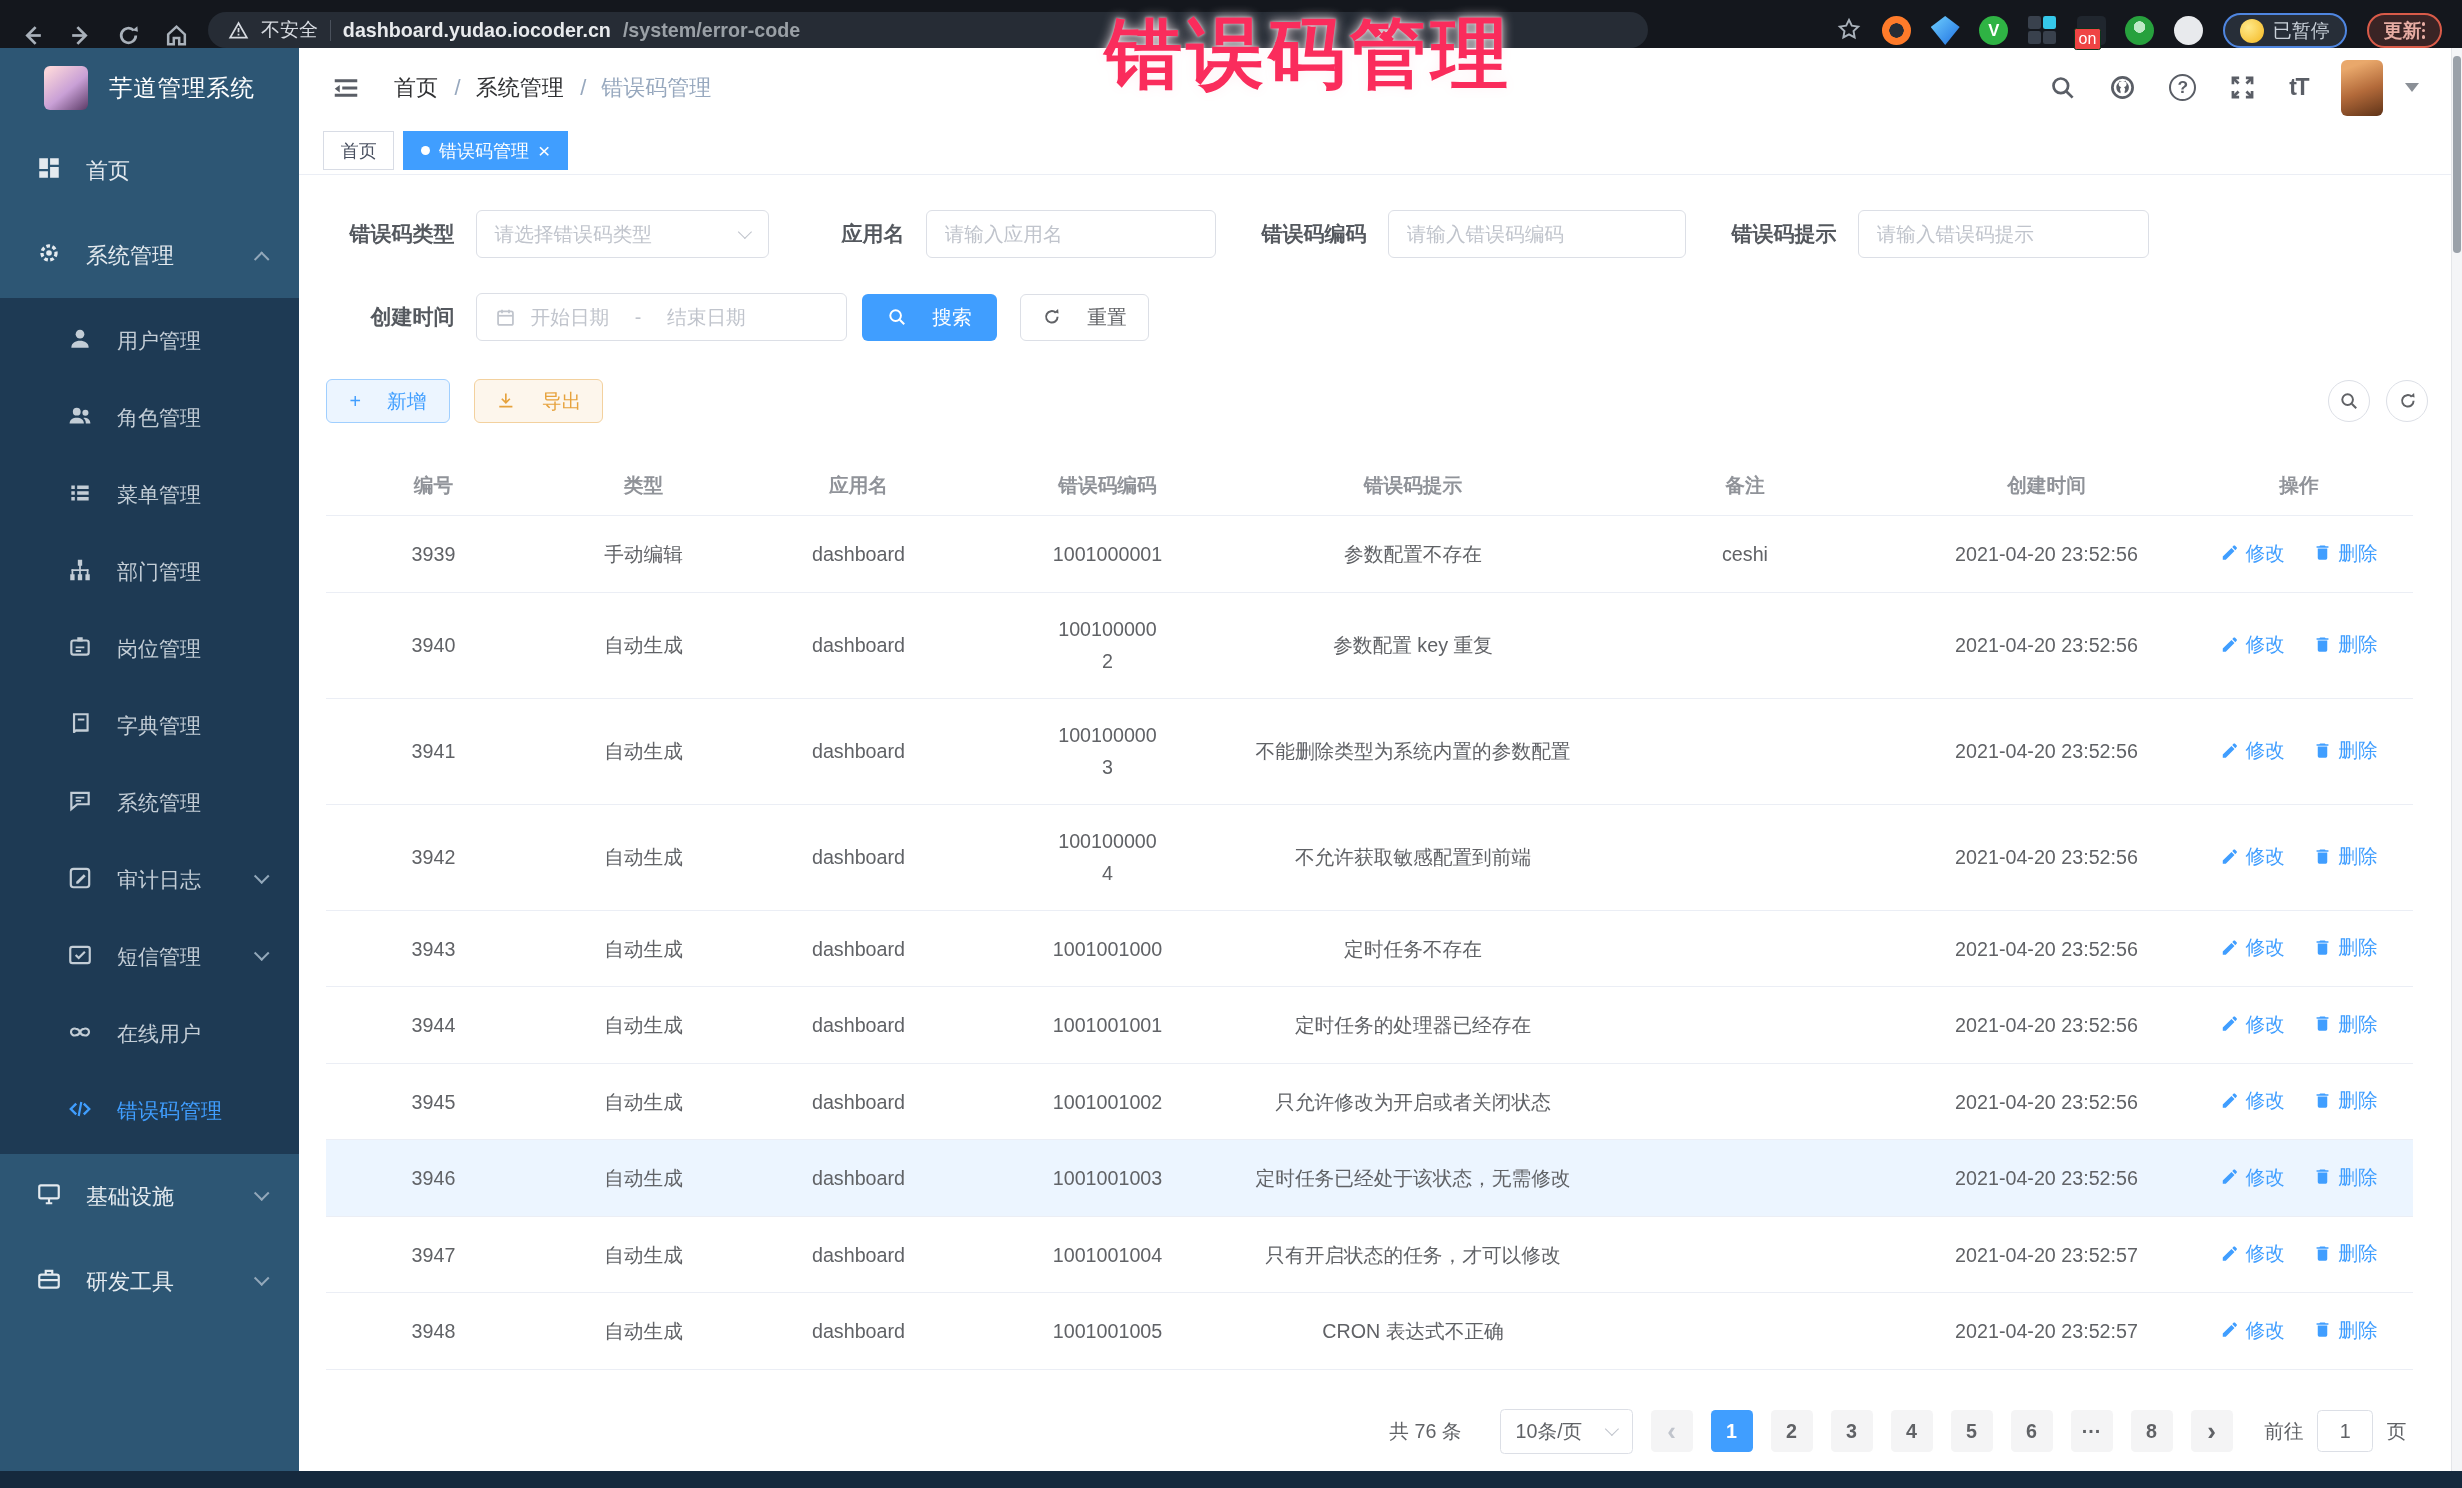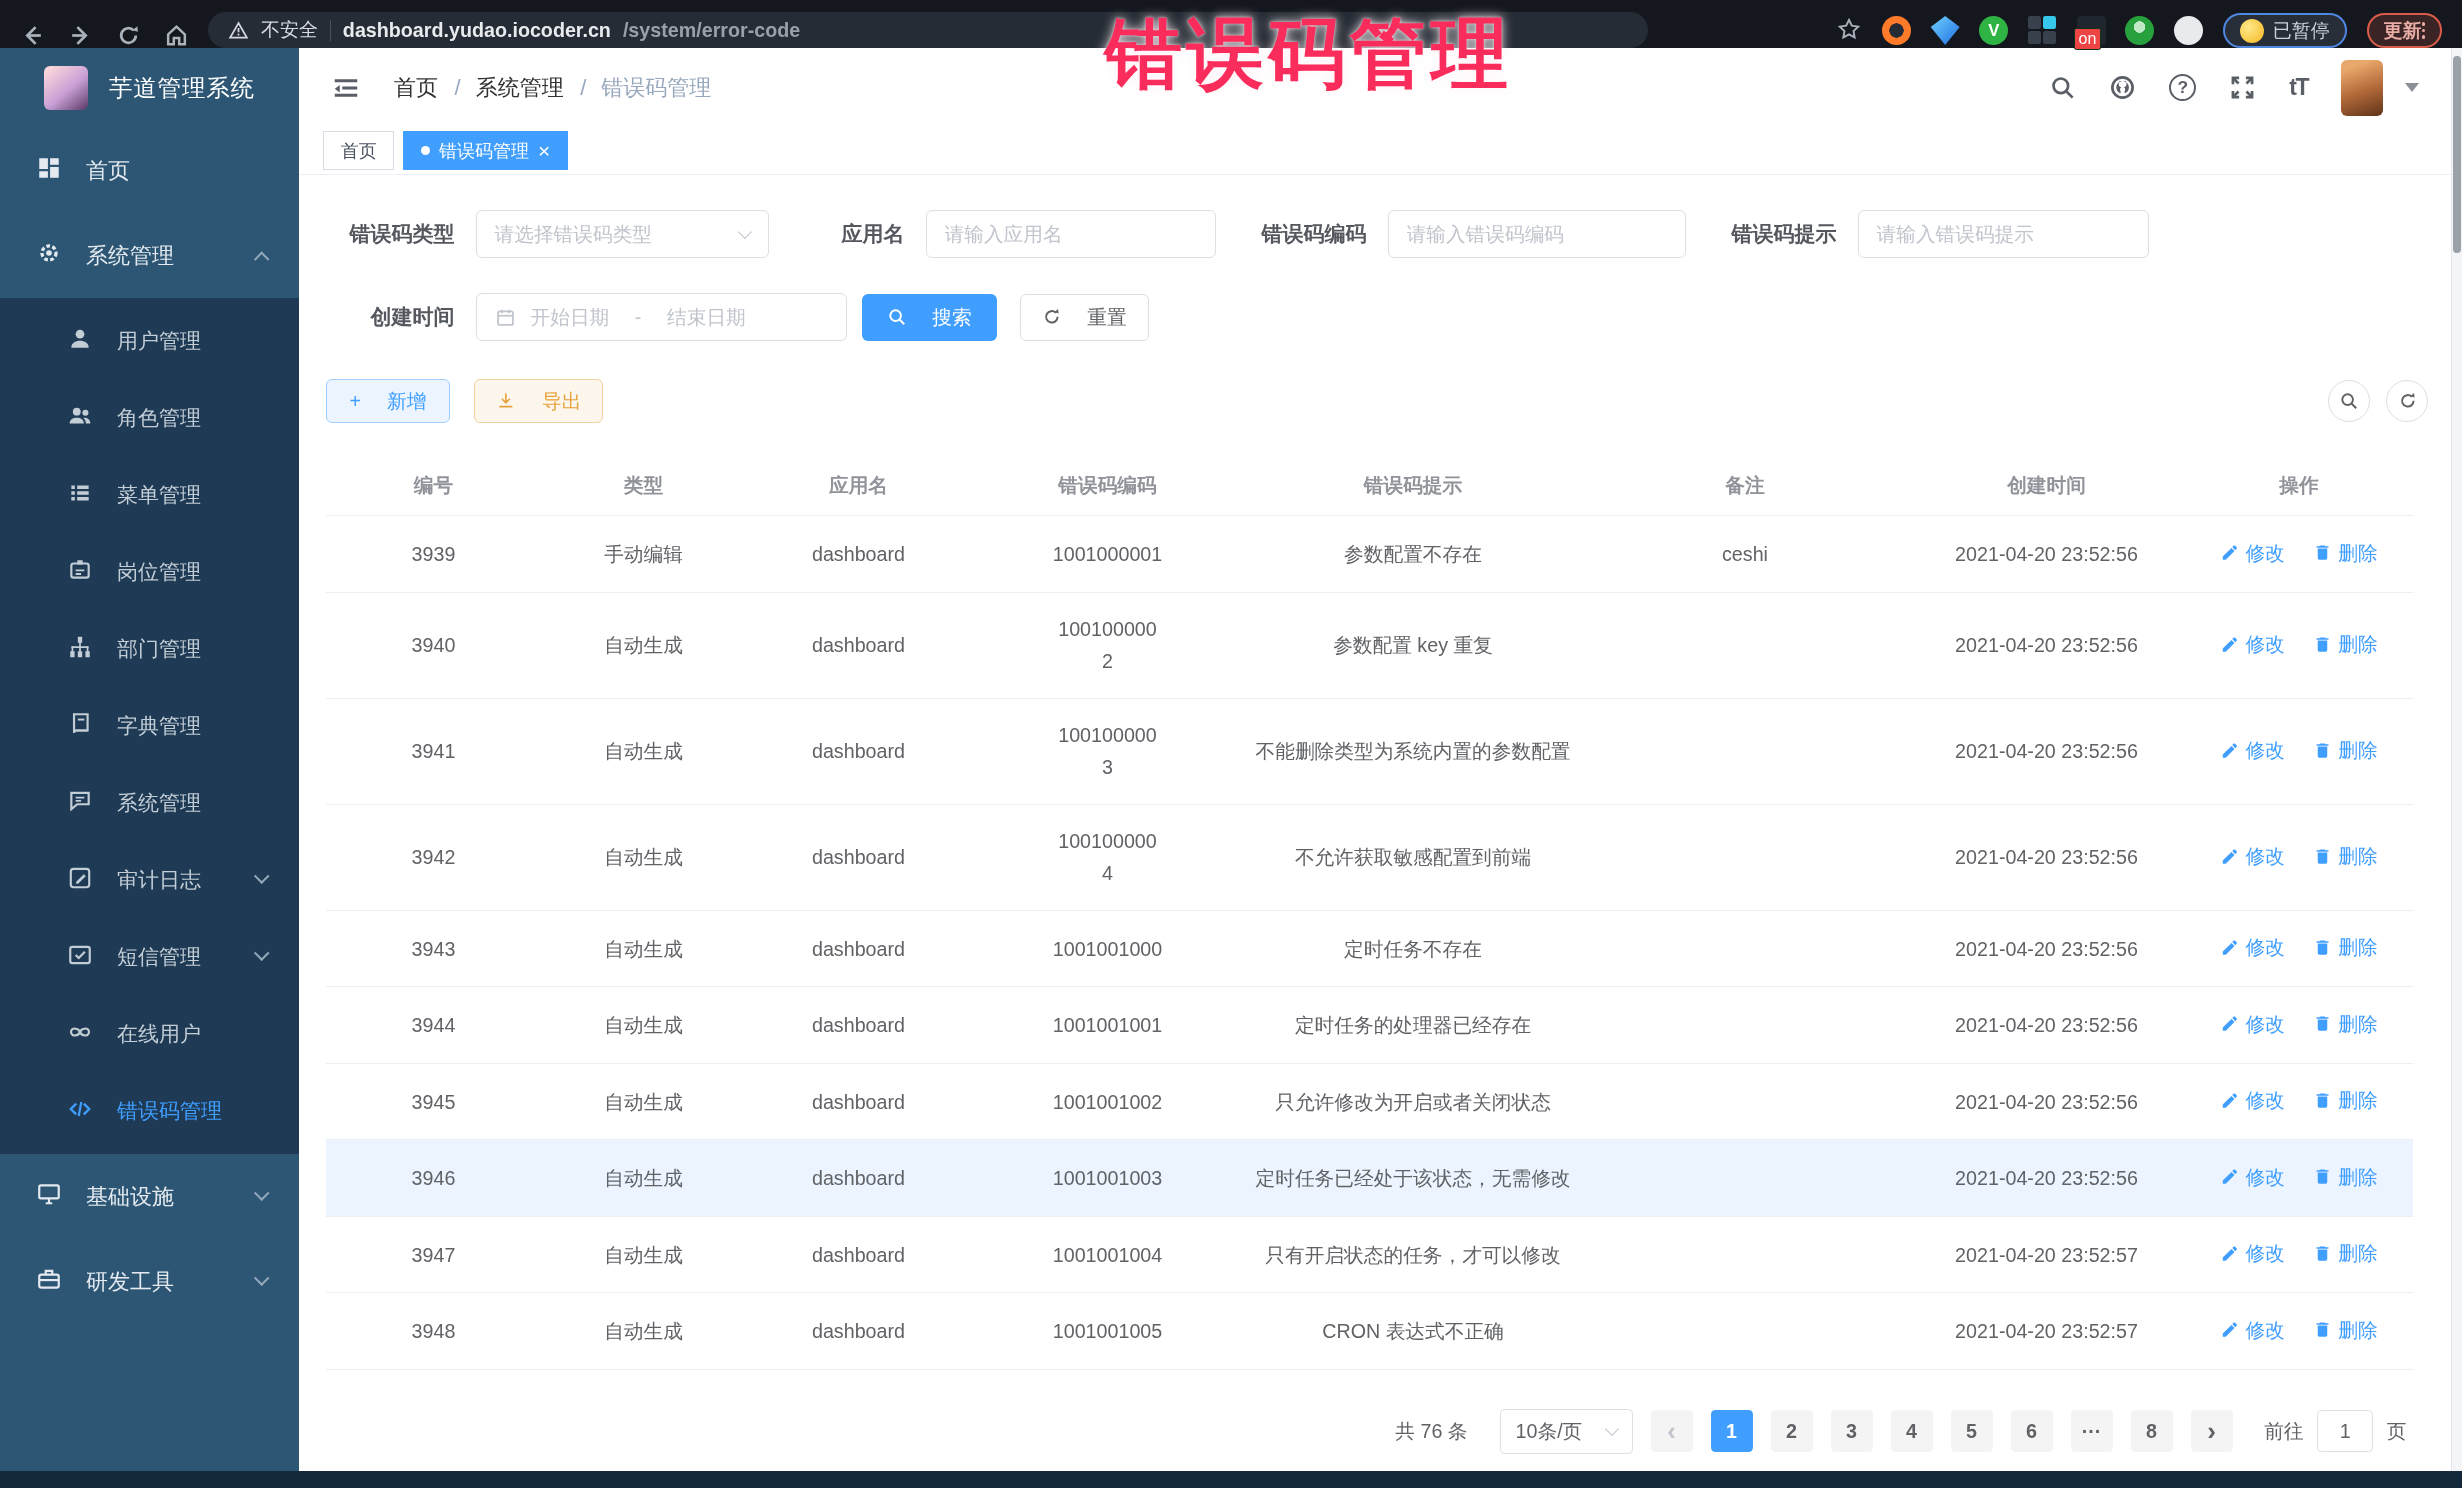--- a/index.html
+++ b/index.html
@@ -108,21 +108,21 @@
 th{font-size:19.7px;color:#909399;font-weight:700;padding:16.7px 6px;border-bottom:0.8px solid #ebeef5;text-align:center}
 td{font-size:19.7px;color:#606266;padding:20.5px 6px;text-align:center;border-bottom:0.8px solid #ebeef5;line-height:32px;overflow:hidden}
 .cell-code{white-space:pre-line}
 .row-hl{background:#ecf5ff}
 .op-link{color:#409eff;display:inline-flex;align-items:center;gap:6px;font-size:19.7px;cursor:pointer;text-decoration:none}
 .op-link svg{width:19px;height:19px}
 .op-link + .op-link{margin-left:23px}
 
 
 .pager{display:flex;align-items:center;justify-content:flex-end;margin:39px 45px 0 0;gap:18px;font-size:19.7px;color:#606266}
-.pg-total{margin-right:14px}
+.pg-total{margin-right:20px}
 .pg-select{width:133px;height:45px;border:0.8px solid #dcdfe6;border-radius:4.5px;display:flex;align-items:center;justify-content:space-between;padding:0 15px;cursor:pointer;background:#fff}
 .pg-pages{display:flex;align-items:center;gap:18px}
 .pg-btn{min-width:42px;height:42px;padding:0 6px;background:#f4f4f5;border-radius:4.5px;font-weight:600;display:flex;align-items:center;justify-content:center;cursor:pointer;color:#606266;font-size:19.7px}
 .pg-active{background:#409eff;color:#fff}
 .pg-disabled{color:#c0c4cc}
 .pg-arrow{font-size:26px;line-height:1}
 .goto-wrap{display:flex;align-items:center;gap:13.6px;margin-left:13.6px}
 .goto-input{width:56px;height:42px;border:0.8px solid #dcdfe6;border-radius:4.5px;text-align:center;font-size:19.7px;color:#606266;outline:none}
 
 
@@ -373,31 +373,31 @@
         <div class="menu-item">
           <span><svg class="mi" viewBox="0 0 24 24">
               <use href="#i-menu"></use>
             </svg></span>
           <span>菜单管理</span>
 
         </div>
 
         <div class="menu-item">
           <span><svg class="mi" viewBox="0 0 24 24">
+              <use href="#i-tree"></use>
+            </svg></span>
+          <span>部门管理</span>
+
+        </div>
+
+        <div class="menu-item">
+          <span><svg class="mi" viewBox="0 0 24 24">
               <use href="#i-post"></use>
             </svg></span>
           <span>岗位管理</span>
-
-        </div>
-
-        <div class="menu-item">
-          <span><svg class="mi" viewBox="0 0 24 24">
-              <use href="#i-tree"></use>
-            </svg></span>
-          <span>部门管理</span>
 
         </div>
 
         <div class="menu-item">
           <span><svg class="mi" viewBox="0 0 24 24">
               <use href="#i-dict"></use>
             </svg></span>
           <span>字典管理</span>
 
         </div>

